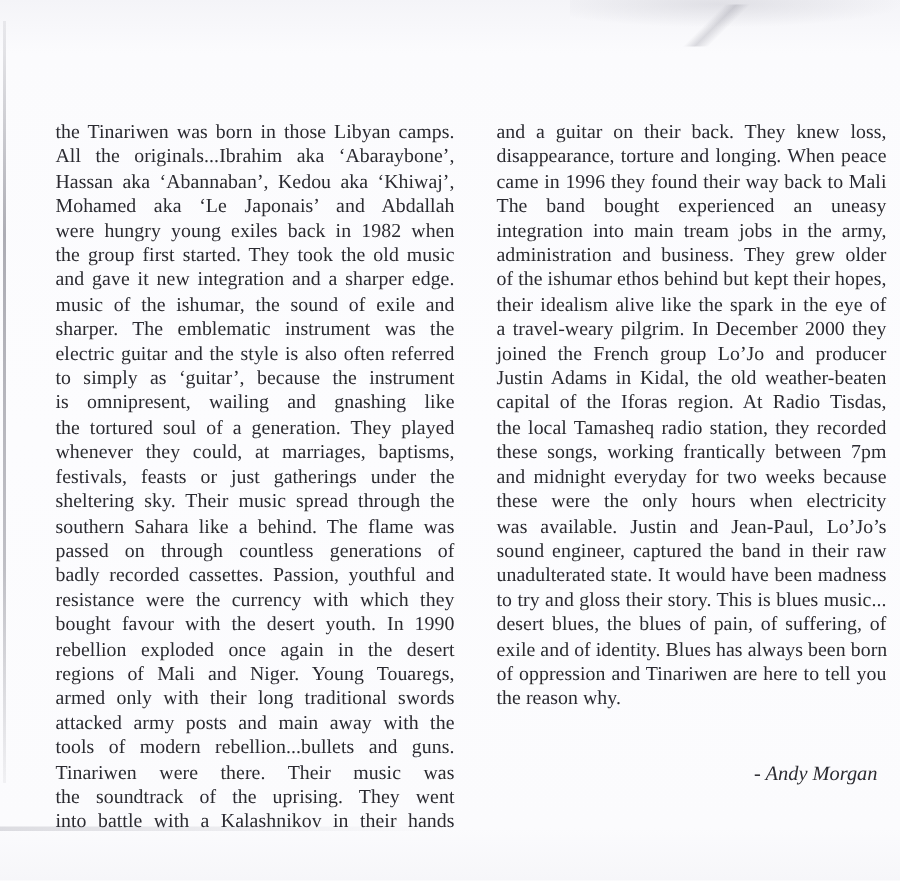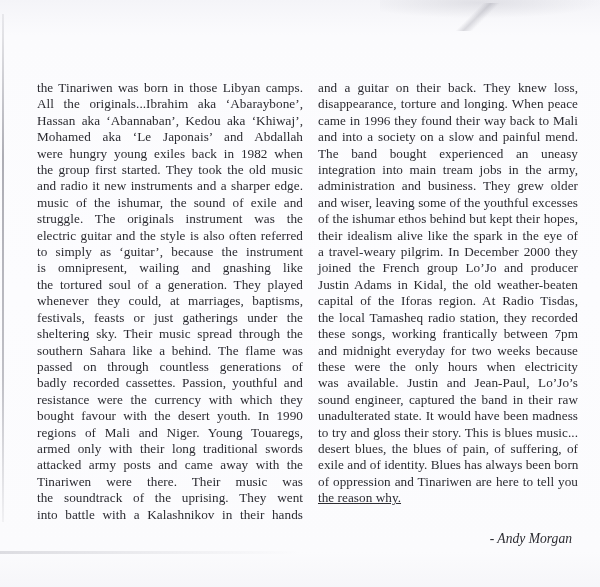--- a/index.html
+++ b/index.html
@@ -55,38 +55,37 @@
     width: 300px;
     height: 3px;
     background: linear-gradient(to right, rgba(140,140,152,0.28), rgba(140,140,152,0.10) 60%, transparent);
   }
   
   .columns {
     position: absolute;
     top: 80px;
     left: 37px;
     display: flex;
-    gap: 15px;
+    gap: 28px;
   }
   .col-left  { width: 266px; }
   .col-right { width: 260px; }
   .line {
     font-size: 13.2px;
     line-height: 16.4px;
     white-space: nowrap;
     text-align: justify;
     text-align-last: justify;
     letter-spacing: 0.05px;
   }
   .col-right .line-last {
     text-align-last: left;
-    text-decoration: underline;
   }
   .signature {
-    margin-top: 24px;
+    margin-top: 34px;
     text-align: right;
     font-style: italic;
     font-size: 13.6px;
     line-height: 16.4px;
     padding-right: 6px;
     color: #2b2b31;
   }
 </style>
 </head>
 <body>
@@ -98,52 +97,52 @@
   <div class="streak-bottom"></div>
 
   <div class="columns">
     <div class="col col-left">
         <div class="line">the Tinariwen was born in those Libyan camps.</div>
         <div class="line">All the originals...Ibrahim aka ‘Abaraybone’,</div>
         <div class="line">Hassan aka ‘Abannaban’, Kedou aka ‘Khiwaj’,</div>
         <div class="line">Mohamed aka ‘Le Japonais’ and Abdallah</div>
         <div class="line">were hungry young exiles back in 1982 when</div>
         <div class="line">the group first started. They took the old music</div>
-        <div class="line">and radio it new instruments and a sharper edge.</div>
+        <div class="line">and gave it new integration and a sharper edge.</div>
         <div class="line">music of the ishumar, the sound of exile and</div>
-        <div class="line">struggle. The originals instrument was the</div>
+        <div class="line">sharper. The emblematic instrument was the</div>
         <div class="line">electric guitar and the style is also often referred</div>
         <div class="line">to simply as ‘guitar’, because the instrument</div>
         <div class="line">is omnipresent, wailing and gnashing like</div>
         <div class="line">the tortured soul of a generation. They played</div>
         <div class="line">whenever they could, at marriages, baptisms,</div>
         <div class="line">festivals, feasts or just gatherings under the</div>
         <div class="line">sheltering sky. Their music spread through the</div>
         <div class="line">southern Sahara like a behind. The flame was</div>
         <div class="line">passed on through countless generations of</div>
         <div class="line">badly recorded cassettes. Passion, youthful and</div>
         <div class="line">resistance were the currency with which they</div>
         <div class="line">bought favour with the desert youth. In 1990</div>
+        <div class="line">rebellion exploded once again in the desert</div>
         <div class="line">regions of Mali and Niger. Young Touaregs,</div>
         <div class="line">armed only with their long traditional swords</div>
-        <div class="line">attacked army posts and came away with the</div>
+        <div class="line">attacked army posts and main away with the</div>
+        <div class="line">tools of modern rebellion...bullets and guns.</div>
         <div class="line">Tinariwen were there. Their music was</div>
         <div class="line">the soundtrack of the uprising. They went</div>
         <div class="line line-last">into battle with a Kalashnikov in their hands</div>
       </div>
     <div class="col col-right">
       <div>
           <div class="line">and a guitar on their back. They knew loss,</div>
           <div class="line">disappearance, torture and longing. When peace</div>
           <div class="line">came in 1996 they found their way back to Mali</div>
-          <div class="line">and into a society on a slow and painful mend.</div>
           <div class="line">The band bought experienced an uneasy</div>
           <div class="line">integration into main tream jobs in the army,</div>
           <div class="line">administration and business. They grew older</div>
-          <div class="line">and wiser, leaving some of the youthful excesses</div>
           <div class="line">of the ishumar ethos behind but kept their hopes,</div>
           <div class="line">their idealism alive like the spark in the eye of</div>
           <div class="line">a travel-weary pilgrim. In December 2000 they</div>
           <div class="line">joined the French group Lo’Jo and producer</div>
           <div class="line">Justin Adams in Kidal, the old weather-beaten</div>
           <div class="line">capital of the Iforas region. At Radio Tisdas,</div>
           <div class="line">the local Tamasheq radio station, they recorded</div>
           <div class="line">these songs, working frantically between 7pm</div>
           <div class="line">and midnight everyday for two weeks because</div>
           <div class="line">these were the only hours when electricity</div>

